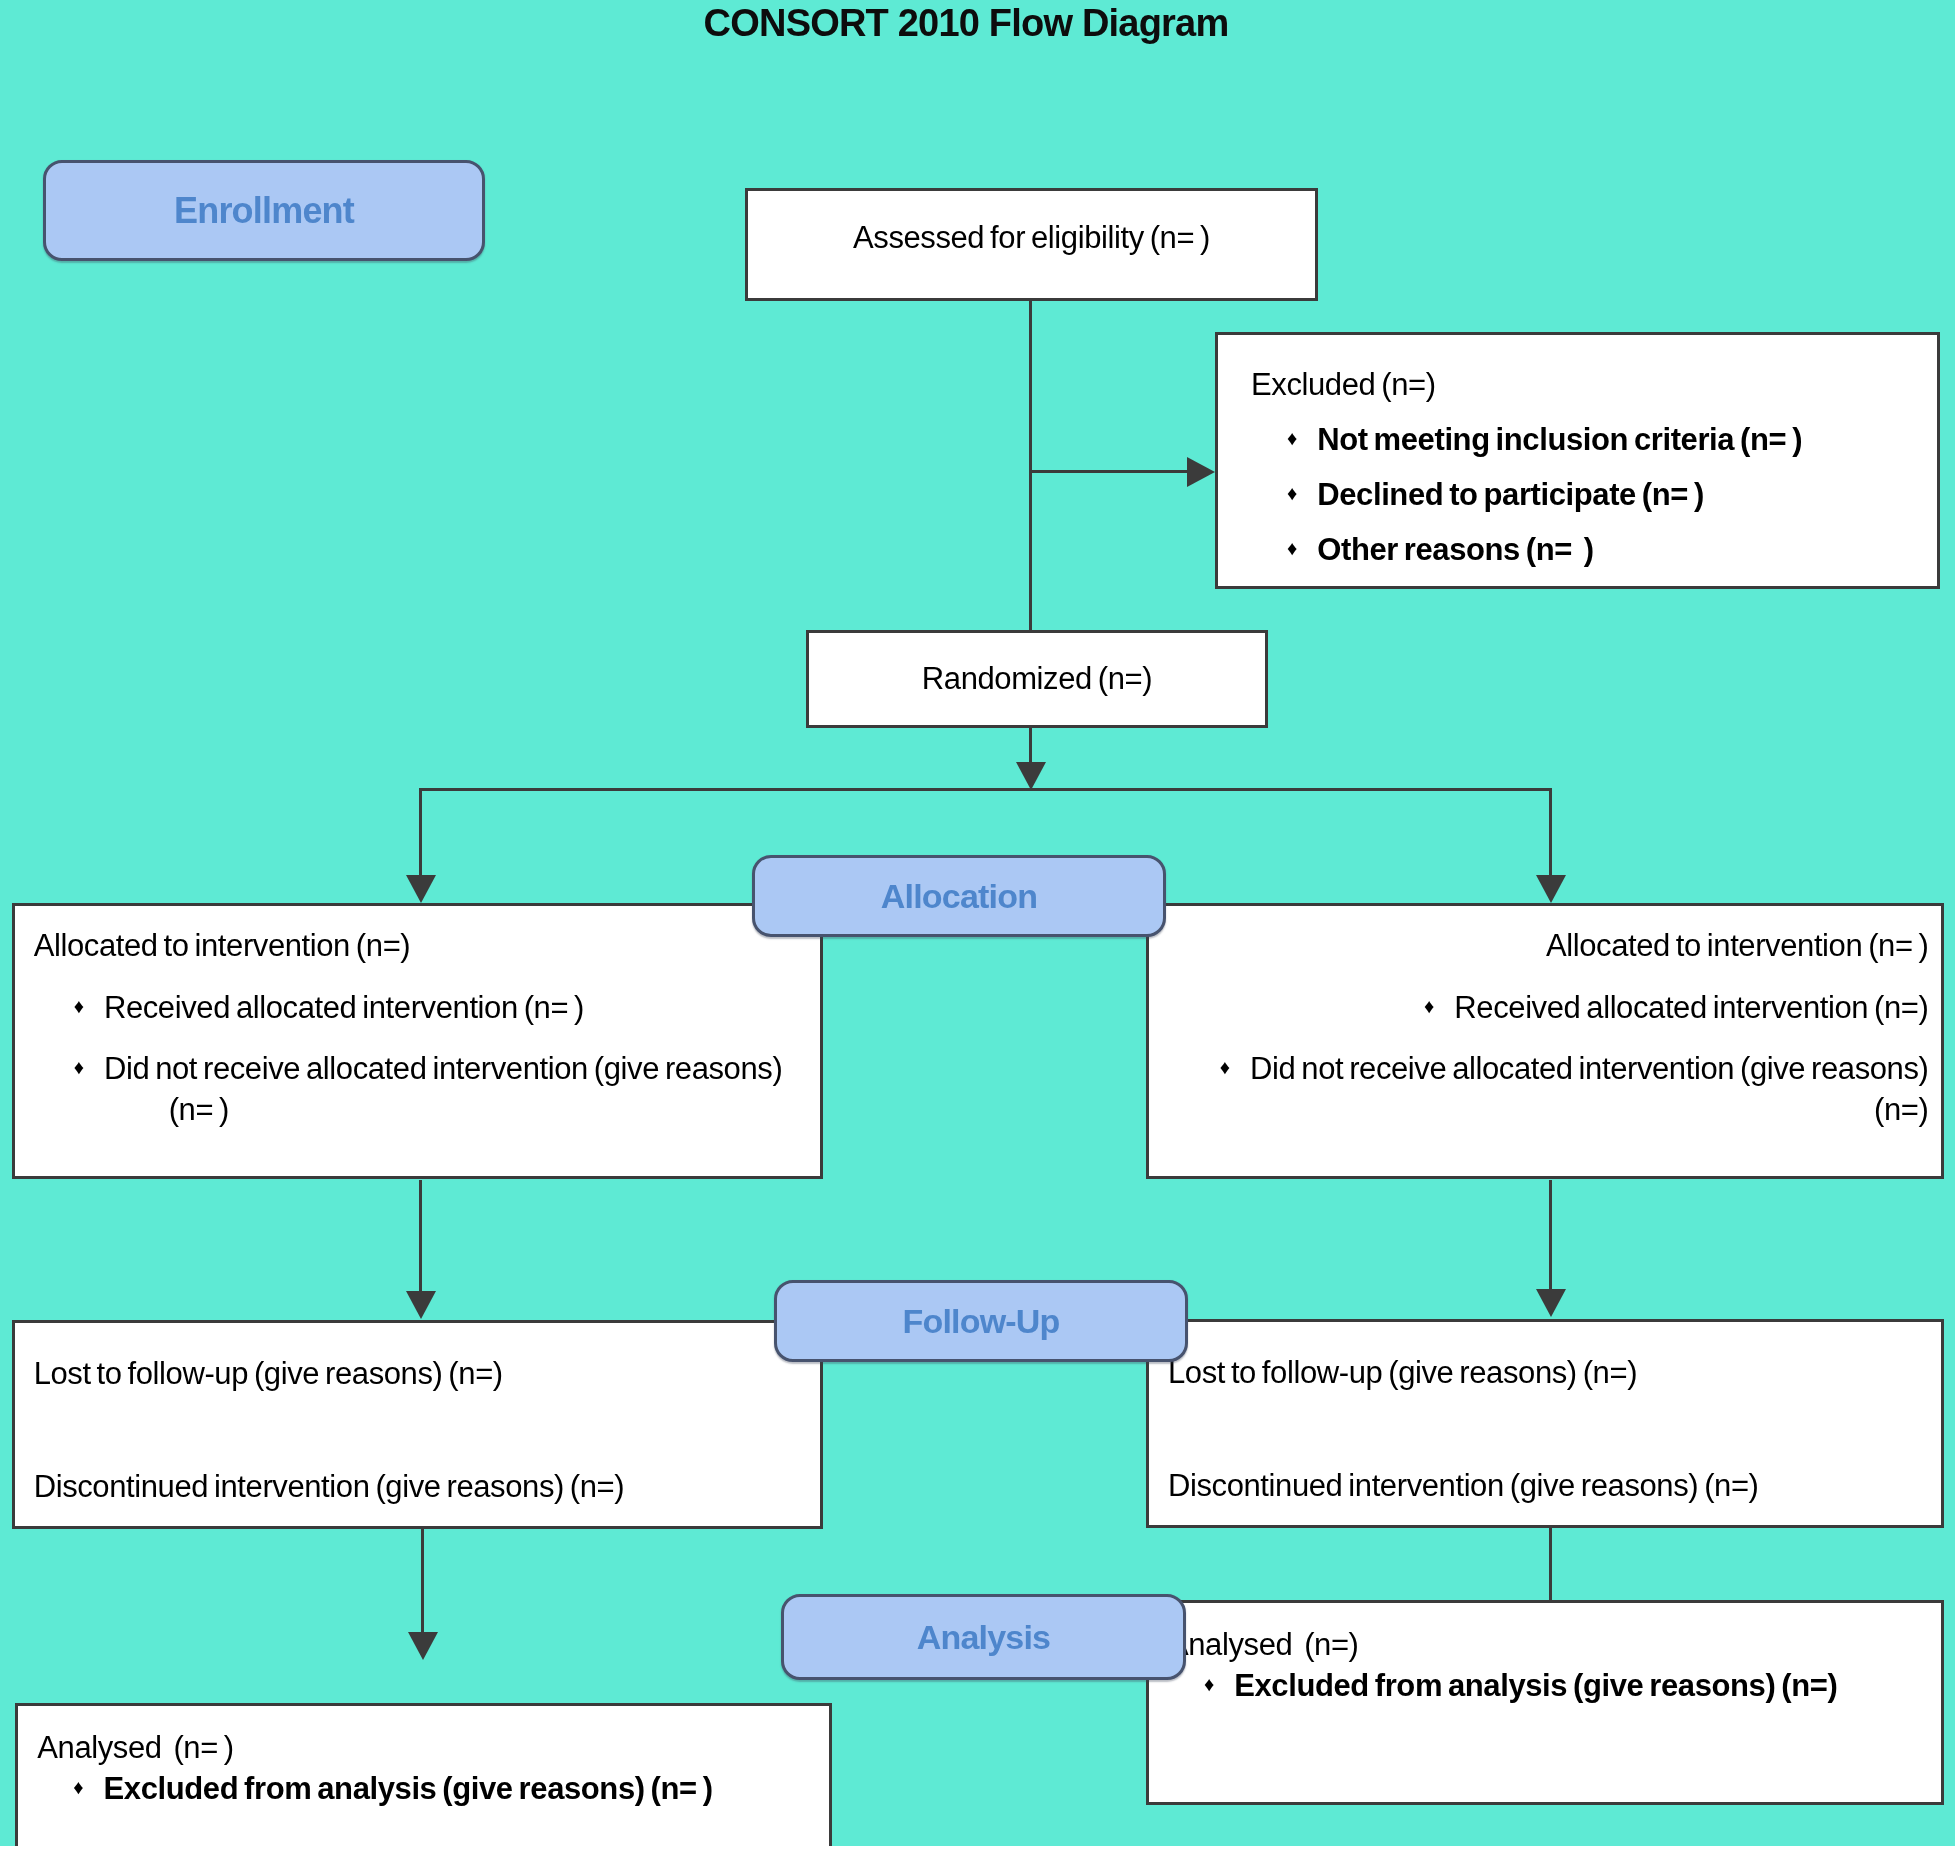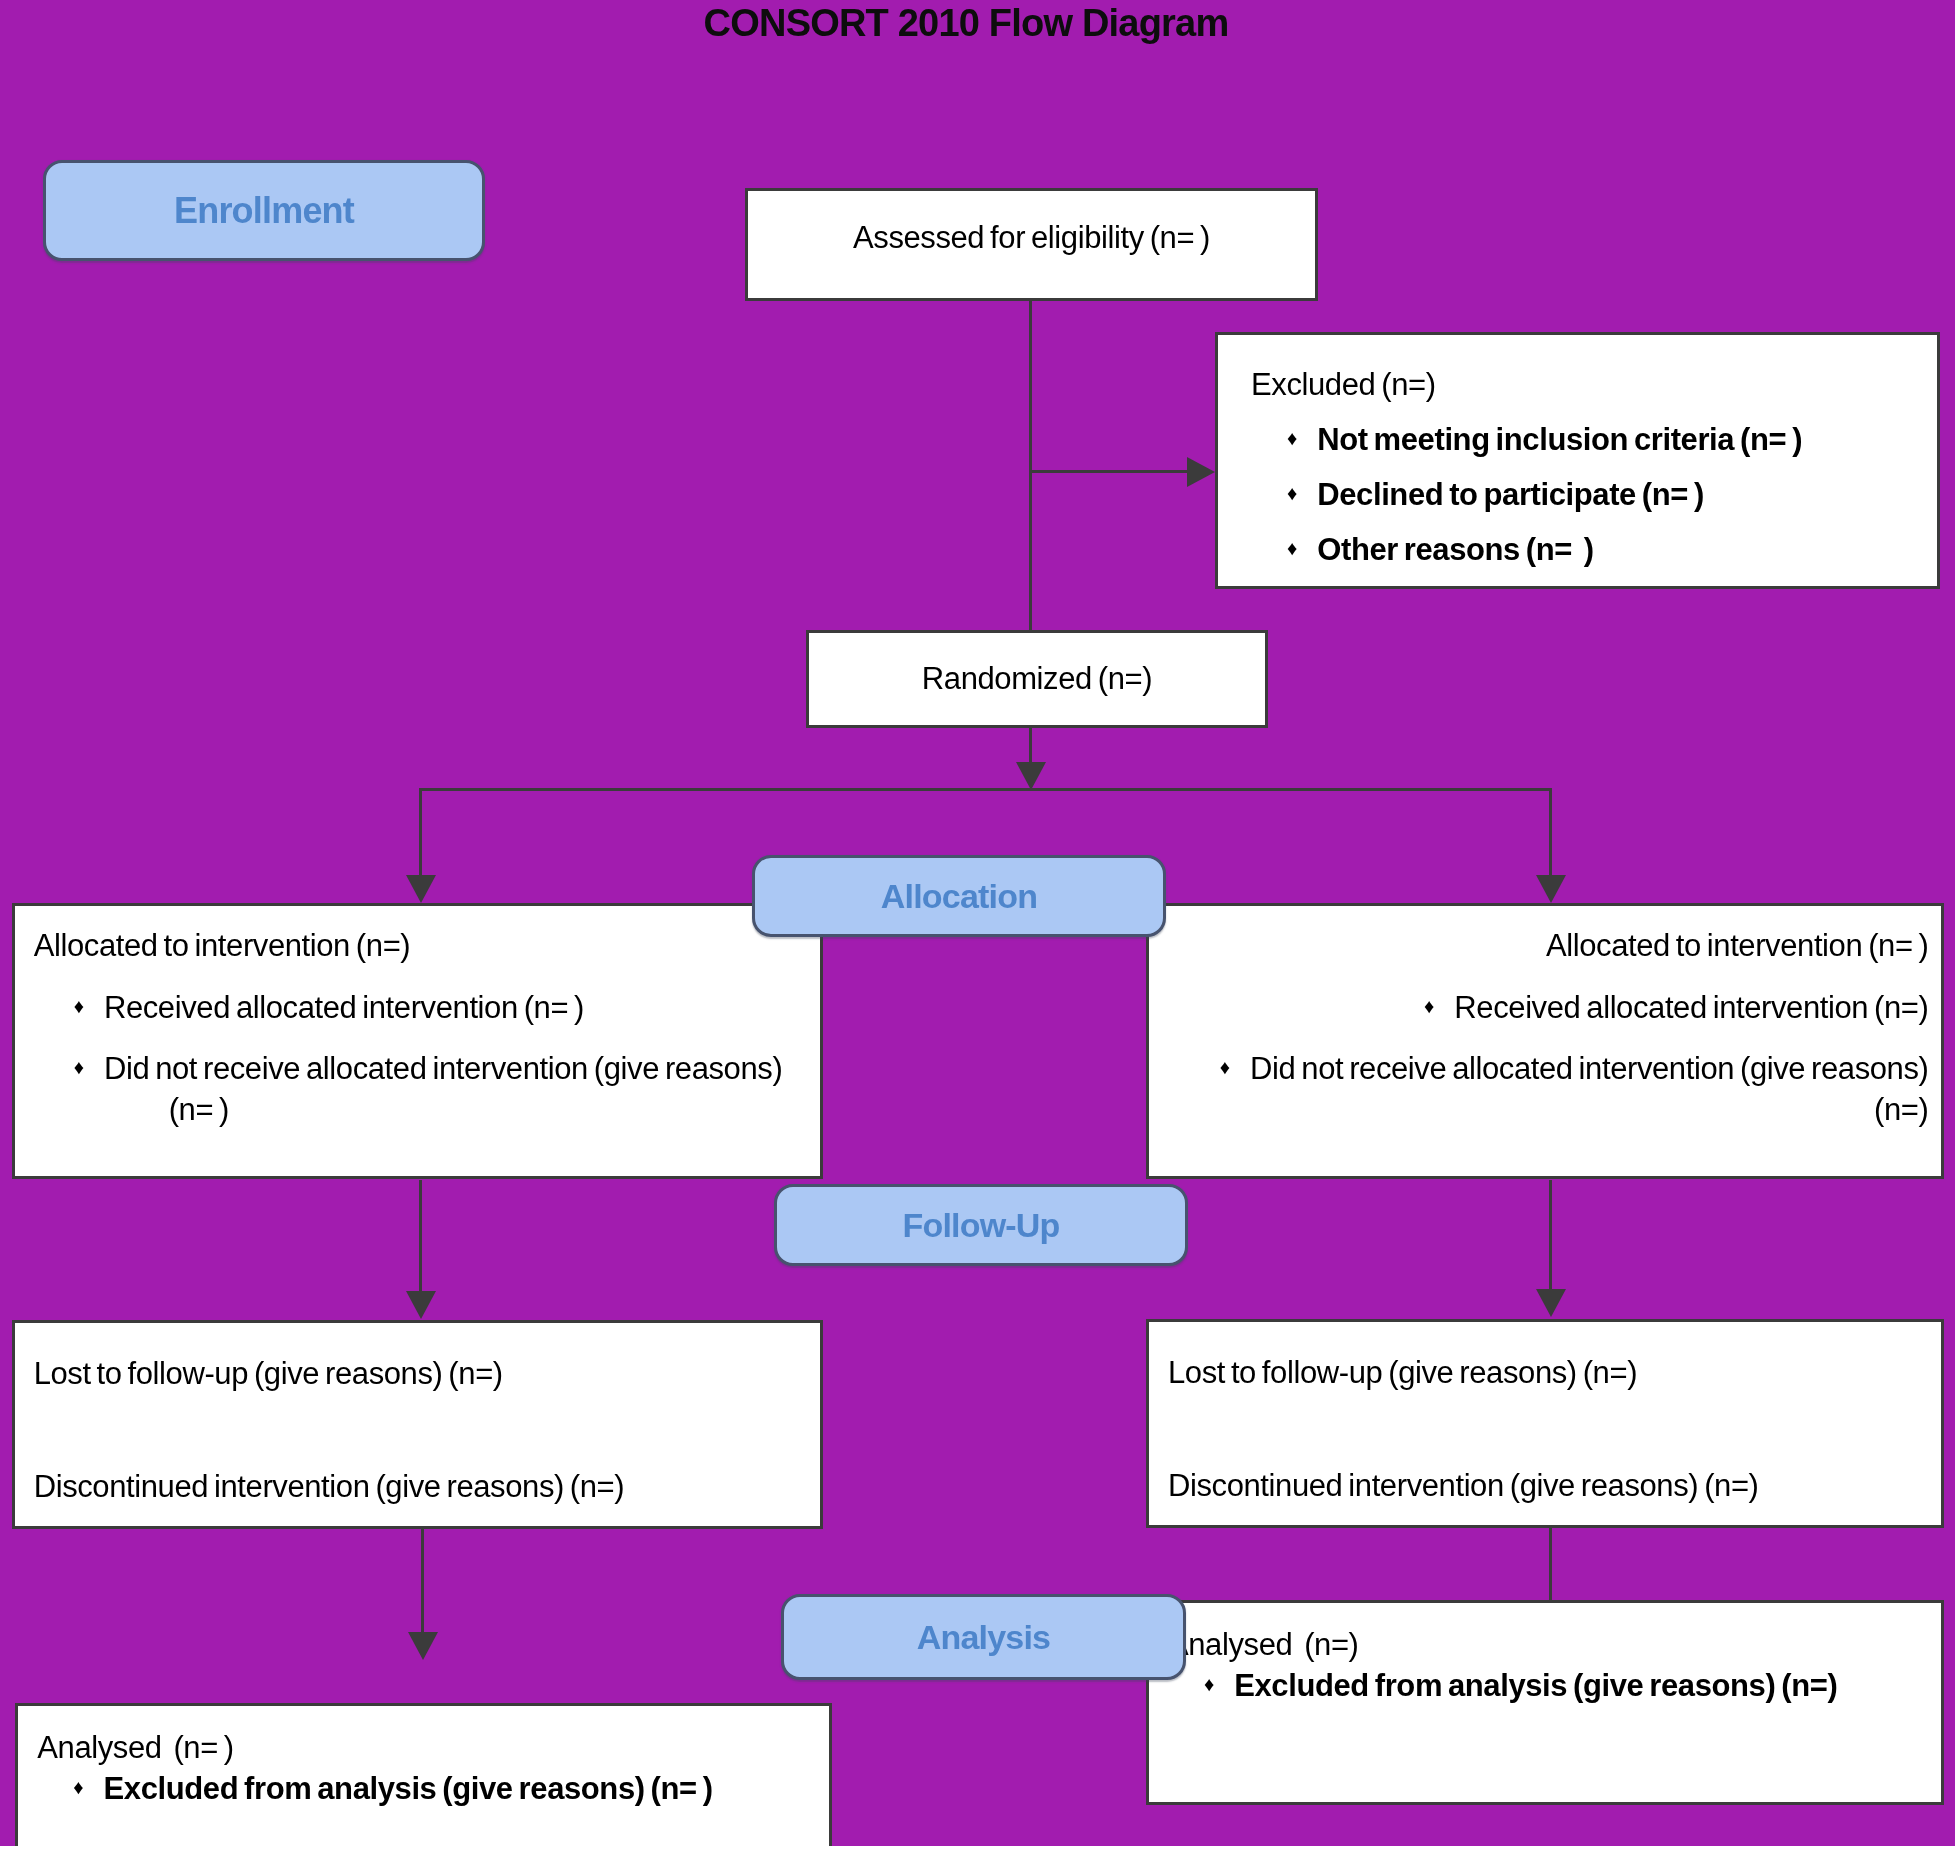--- a/index.html
+++ b/index.html
@@ -1,34 +1,34 @@
 <!DOCTYPE html>
 <html style="font-size:12.5px"><head>
 <meta charset="utf-8">
 <style>
   html,body{margin:0;padding:0;background:#ffffff;}
   .canvas{
-    position:relative;width:1956px;height:1846px;overflow:hidden;background:#a21caf;
+    position:relative;width:1956px;height:1846px;overflow:hidden;background:#5eead4;
     font-family:"Liberation Sans","DejaVu Sans",sans-serif;color:#000;
   }
   .title{
     position:absolute;left:0;top:1.6px;width:1932px;text-align:center;margin:0;
     font-size:38px;font-weight:bold;letter-spacing:-0.8px;color:#0d0d0d;
   }
   
   .pill{
     position:absolute;background:#abc8f4;border:3.9px solid #47536e;border-radius:19px;
     display:flex;align-items:center;justify-content:center;z-index:5;
     box-shadow:0 1.6px 1.6px rgba(60,70,90,.35);
   }
   .pill .pill-label{font-weight:bold;color:#4e86cc;letter-spacing:-0.8px;}
   #pill-enrollment{left:43px;top:160px;width:436px;height:95px;}
   #pill-enrollment .pill-label{font-size:36px;}
   #pill-allocation{left:752px;top:855px;width:408px;height:76px;}
-  #pill-followup{left:774px;top:1184px;width:408px;height:76px;}
+  #pill-followup{left:774px;top:1280px;width:408px;height:76px;}
   #pill-analysis{left:781px;top:1594px;width:399px;height:80px;}
   #pill-allocation .pill-label,#pill-followup .pill-label,#pill-analysis .pill-label{font-size:34px;}
   
   .box{
     position:absolute;background:#ffffff;border:3.1px solid #3b3b3b;box-sizing:border-box;z-index:2;
   }
   .box-text,.box .bullet,.box .plain-line{
     font-size:31px;line-height:1.32;letter-spacing:-0.4px;word-spacing:-2.3px;white-space:pre-wrap;
   }
   #box-assessed{left:745px;top:188px;width:573px;height:113px;text-align:center;padding-top:26.6px;}

